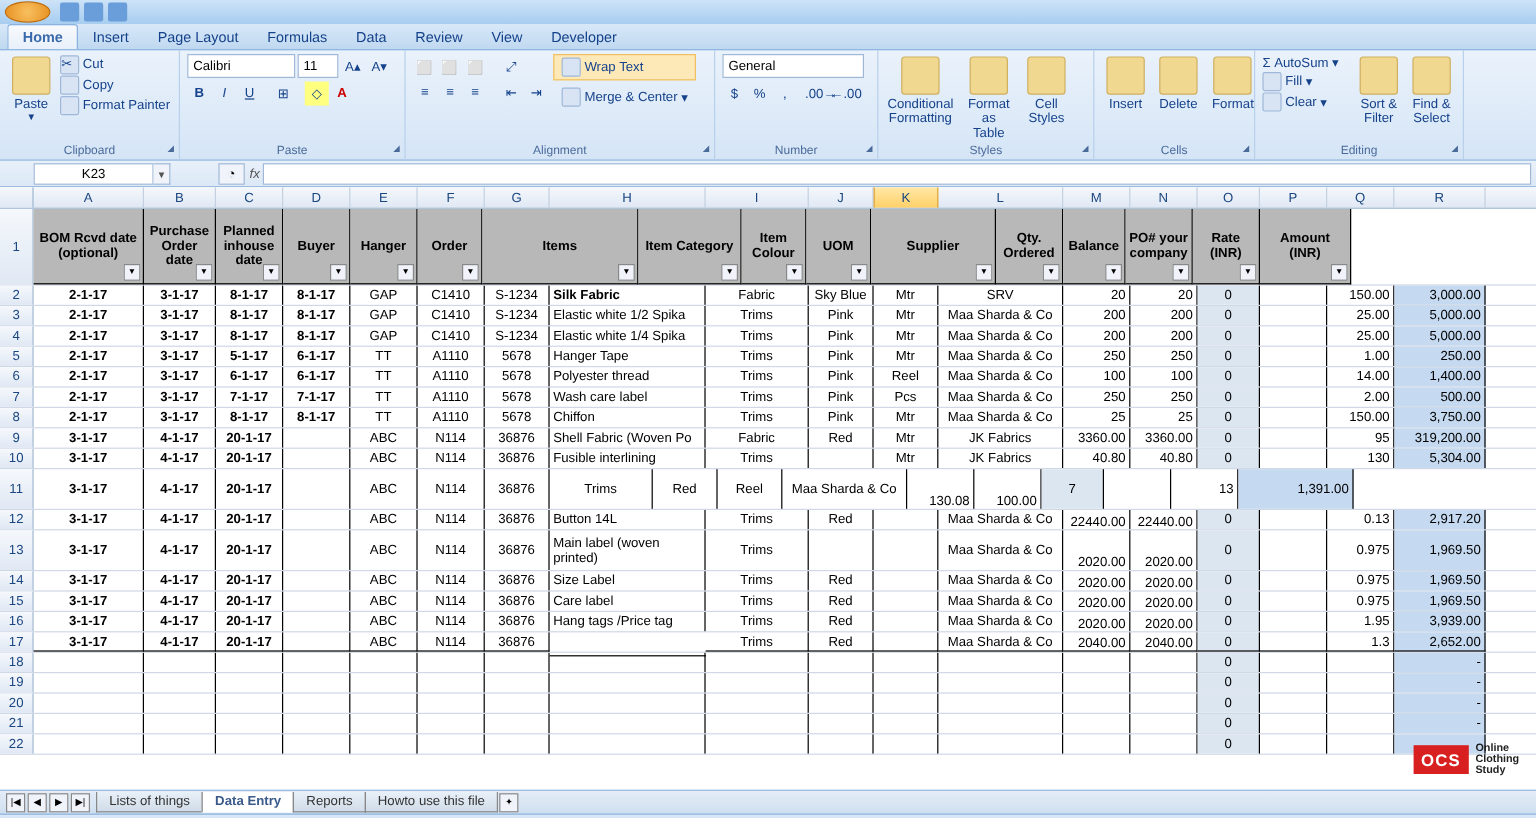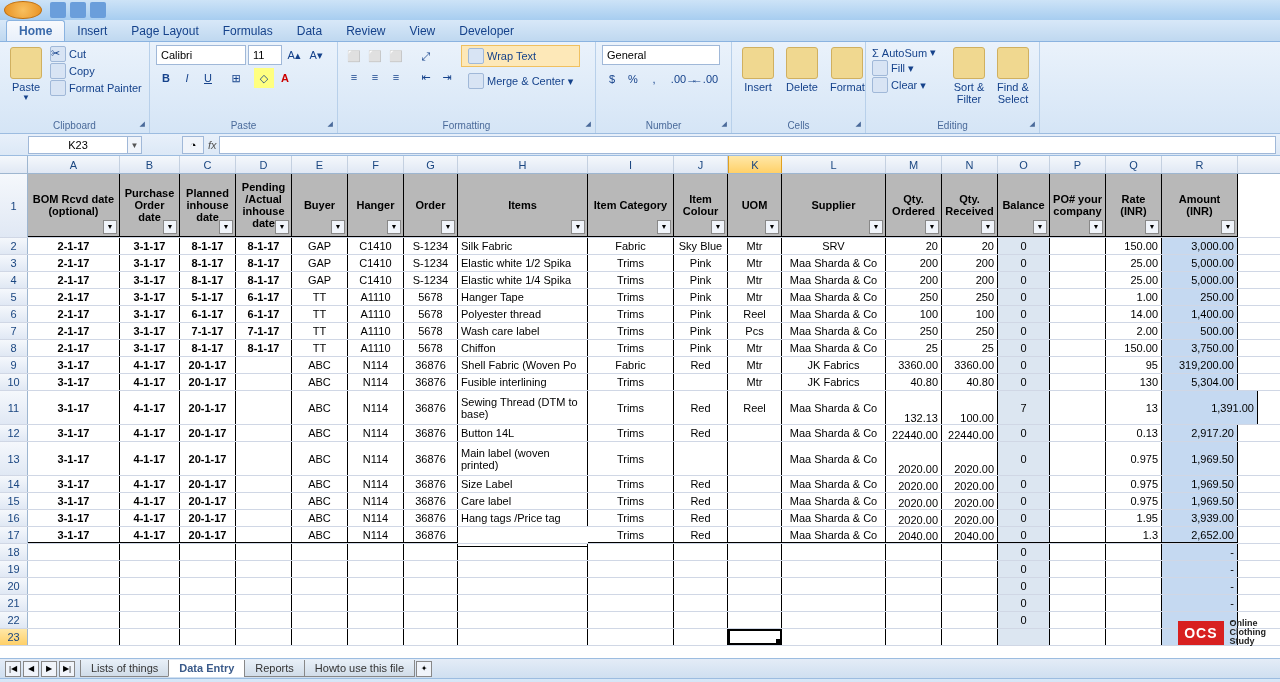--- a/index.html
+++ b/index.html
@@ -162,35 +162,52 @@
         </div>
       </div>
       <div>
         <div class="wrap-btn">
             <span class="small-icon"></span>
             <span>Wrap Text</span>
           </div>
         <div class="merge-btn" style="margin-top:3px"><span class="small-icon"></span><span>Merge &amp; Center</span> ▾</div>
       </div>
     </div>
-    <div class="group-label">Formatting</div>
+    <div class="group-label">Alignment</div>
   </div>
   <div class="group" style="width:136px">
     <div style="flex:1">
       <input class="combo" style="width: 118px;" value="General">
       <div class="btn-row" style="margin-top:4px">
         <span class="tool-btn">$</span>
         <span class="tool-btn">%</span>
         <span class="tool-btn">,</span>
         <span style="width:8px"></span>
         <span class="tool-btn">.00→</span>
         <span class="tool-btn">←.00</span>
       </div>
     </div>
     <div class="group-label">Number</div>
+  </div>
+  <div class="group" style="width:180px">
+    <div class="group-body">
+      <div class="big-btn" style="width:58px">
+          <div class="big-icon"></div>
+          <span style="white-space:normal">Conditional Formatting</span>
+        </div>
+      <div class="big-btn" style="width:48px">
+          <div class="big-icon"></div>
+          <span style="white-space:normal">Format as Table</span>
+        </div>
+      <div class="big-btn" style="width:40px">
+          <div class="big-icon"></div>
+          <span style="white-space:normal">Cell Styles</span>
+        </div>
+    </div>
+    <div class="group-label">Styles</div>
   </div>
   <div class="group" style="width:134px">
     <div class="group-body">
       <div class="big-btn">
           <div class="big-icon"></div>
           <span>Insert</span>
         </div>
       <div class="big-btn">
           <div class="big-icon"></div>
           <span>Delete</span>
@@ -263,24 +280,20 @@
         </div>
         <div class="cell header br bb" style="width: 60px;">
           <span>Purchase Order date</span>
           <div class="filter-arrow">▼</div>
         </div>
         <div class="cell header br bb" style="width: 56px;">
           <span>Planned inhouse date</span>
           <div class="filter-arrow">▼</div>
         </div>
         <div class="cell header br bb" style="width: 56px;">
-          <span>Pending /Actual inhouse date</span>
-          <div class="filter-arrow">▼</div>
-        </div>
-        <div class="cell header br bb" style="width: 56px;">
           <span>Buyer</span>
           <div class="filter-arrow">▼</div>
         </div>
         <div class="cell header br bb" style="width: 56px;">
           <span>Hanger</span>
           <div class="filter-arrow">▼</div>
         </div>
         <div class="cell header br bb" style="width: 54px;">
           <span>Order</span>
           <div class="filter-arrow">▼</div>
@@ -300,24 +313,20 @@
         <div class="cell header br bb" style="width: 54px;">
           <span>UOM</span>
           <div class="filter-arrow">▼</div>
         </div>
         <div class="cell header br bb" style="width: 104px;">
           <span>Supplier</span>
           <div class="filter-arrow">▼</div>
         </div>
         <div class="cell header br bb" style="width: 56px;">
           <span>Qty. Ordered</span>
-          <div class="filter-arrow">▼</div>
-        </div>
-        <div class="cell header br bb" style="width: 56px;">
-          <span>Qty. Received</span>
           <div class="filter-arrow">▼</div>
         </div>
         <div class="cell header br bb" style="width: 52px;">
           <span>Balance</span>
           <div class="filter-arrow">▼</div>
         </div>
         <div class="cell header br bb" style="width: 56px;">
           <span>PO# your company</span>
           <div class="filter-arrow">▼</div>
         </div>
@@ -332,21 +341,21 @@
       </div>
       <div class="data-row">
         <div class="row-h">2</div>
         <div class="cell br bold" style="width: 92px;">2-1-17</div>
         <div class="cell br bold" style="width: 60px;">3-1-17</div>
         <div class="cell br bold" style="width: 56px;">8-1-17</div>
         <div class="cell br bold" style="width: 56px;">8-1-17</div>
         <div class="cell br center" style="width: 56px;">GAP</div>
         <div class="cell br center" style="width: 56px;">C1410</div>
         <div class="cell br center" style="width: 54px;">S-1234</div>
-        <div class="cell br" style="width: 130px;">Silk Fabric</div>
+        <div class="cell br" style="width: 130px; font-weight: bold;">Silk Fabric</div>
         <div class="cell br center" style="width: 86px;">Fabric</div>
         <div class="cell br center" style="width: 54px;">Sky Blue</div>
         <div class="cell br center" style="width: 54px;">Mtr</div>
         <div class="cell br center" style="width: 104px;">SRV</div>
         <div class="cell br right" style="width: 56px;">20</div>
         <div class="cell br right" style="width: 56px;">20</div>
         <div class="cell br center shade" style="width: 52px;">0</div>
         <div class="cell br" style="width: 56px;"></div>
         <div class="cell br right" style="width: 56px;">150.00</div>
         <div class="cell br right shade2" style="width: 76px;">3,000.00</div>
@@ -521,26 +530,25 @@
       </div>
       <div class="data-row tall">
         <div class="row-h">11</div>
         <div class="cell br bold" style="width: 92px;">3-1-17</div>
         <div class="cell br bold" style="width: 60px;">4-1-17</div>
         <div class="cell br bold" style="width: 56px;">20-1-17</div>
         <div class="cell br center" style="width: 56px;"></div>
         <div class="cell br center" style="width: 56px;">ABC</div>
         <div class="cell br center" style="width: 56px;">N114</div>
         <div class="cell br center" style="width: 54px;">36876</div>
-        <div class="cell br" style="width: 130px; white-space: normal;">Sewing Thread (DTM to base)</div>
         <div class="cell br center" style="width: 86px;">Trims</div>
         <div class="cell br center" style="width: 54px;">Red</div>
         <div class="cell br center" style="width: 54px;">Reel</div>
         <div class="cell br center" style="width: 104px;">Maa Sharda &amp; Co</div>
-        <div class="cell br right" style="width: 56px; align-items: flex-end;">132.13</div>
+        <div class="cell br right" style="width: 56px; align-items: flex-end;">130.08</div>
         <div class="cell br right" style="width: 56px; align-items: flex-end;">100.00</div>
         <div class="cell br center shade" style="width: 52px;">7</div>
         <div class="cell br" style="width: 56px;"></div>
         <div class="cell br right" style="width: 56px;">13</div>
         <div class="cell br right shade2" style="width: 96px;">1,391.00</div>
       </div>
       <div class="data-row">
         <div class="row-h">12</div>
         <div class="cell br bold" style="width: 92px;">3-1-17</div>
         <div class="cell br bold" style="width: 60px;">4-1-17</div>
@@ -764,41 +772,20 @@
         <div class="cell br center" style="width: 54px;"></div>
         <div class="cell br center" style="width: 54px;"></div>
         <div class="cell br center" style="width: 104px;"></div>
         <div class="cell br right" style="width: 56px;"></div>
         <div class="cell br right" style="width: 56px;"></div>
         <div class="cell br center shade" style="width: 52px;">0</div>
         <div class="cell br" style="width: 56px;"></div>
         <div class="cell br right" style="width: 56px;"></div>
         <div class="cell br right shade2" style="width: 76px;">-</div>
       </div>
-      <div class="data-row">
-        <div class="row-h sel">23</div>
-        <div class="cell br center" style="width: 92px;"></div>
-        <div class="cell br center" style="width: 60px;"></div>
-        <div class="cell br center" style="width: 56px;"></div>
-        <div class="cell br center" style="width: 56px;"></div>
-        <div class="cell br center" style="width: 56px;"></div>
-        <div class="cell br center" style="width: 56px;"></div>
-        <div class="cell br center" style="width: 54px;"></div>
-        <div class="cell br" style="width: 130px;"></div>
-        <div class="cell br center" style="width: 86px;"></div>
-        <div class="cell br center" style="width: 54px;"></div>
-        <div class="cell br center active" style="width: 54px; position: relative;"></div>
-        <div class="cell br center" style="width: 104px;"></div>
-        <div class="cell br right" style="width: 56px;"></div>
-        <div class="cell br right" style="width: 56px;"></div>
-        <div class="cell br center shade" style="width: 52px;"></div>
-        <div class="cell br" style="width: 56px;"></div>
-        <div class="cell br right" style="width: 56px;"></div>
-        <div class="cell br right shade2" style="width: 76px;"></div>
-      </div>
     </div>
 </div>
 
 <div class="tabs-bar">
   <div class="nav-btns">
     <div class="nav-btn">|◀</div>
     <div class="nav-btn">◀</div>
     <div class="nav-btn">▶</div>
     <div class="nav-btn">▶|</div>
   </div>

